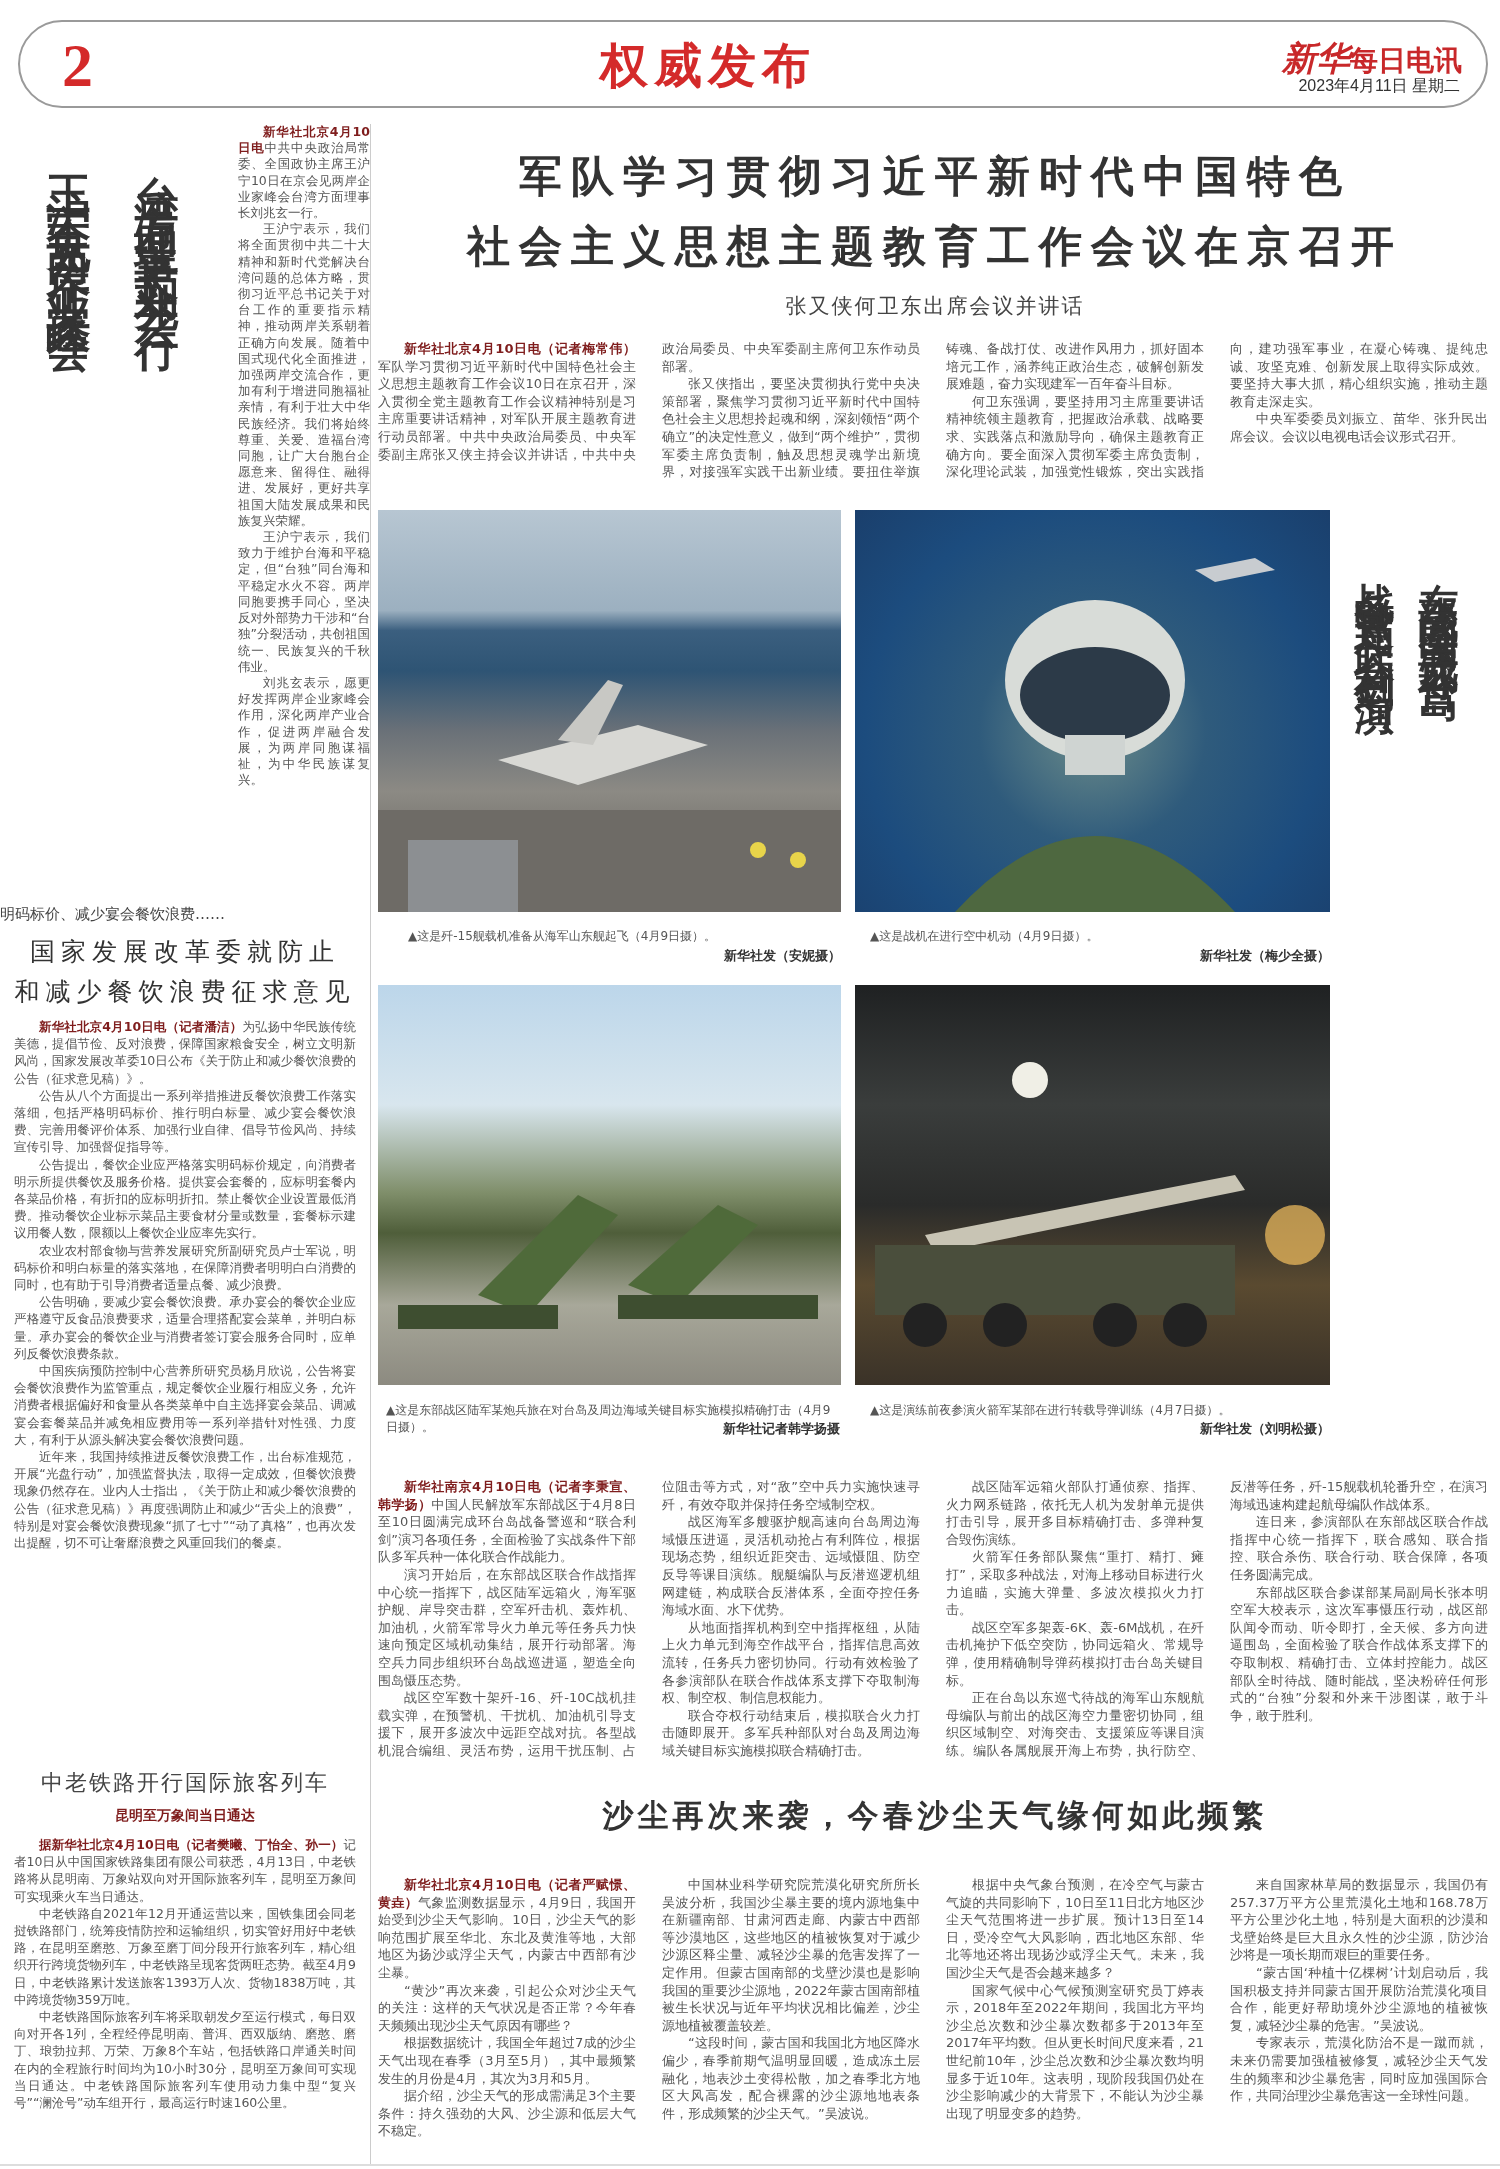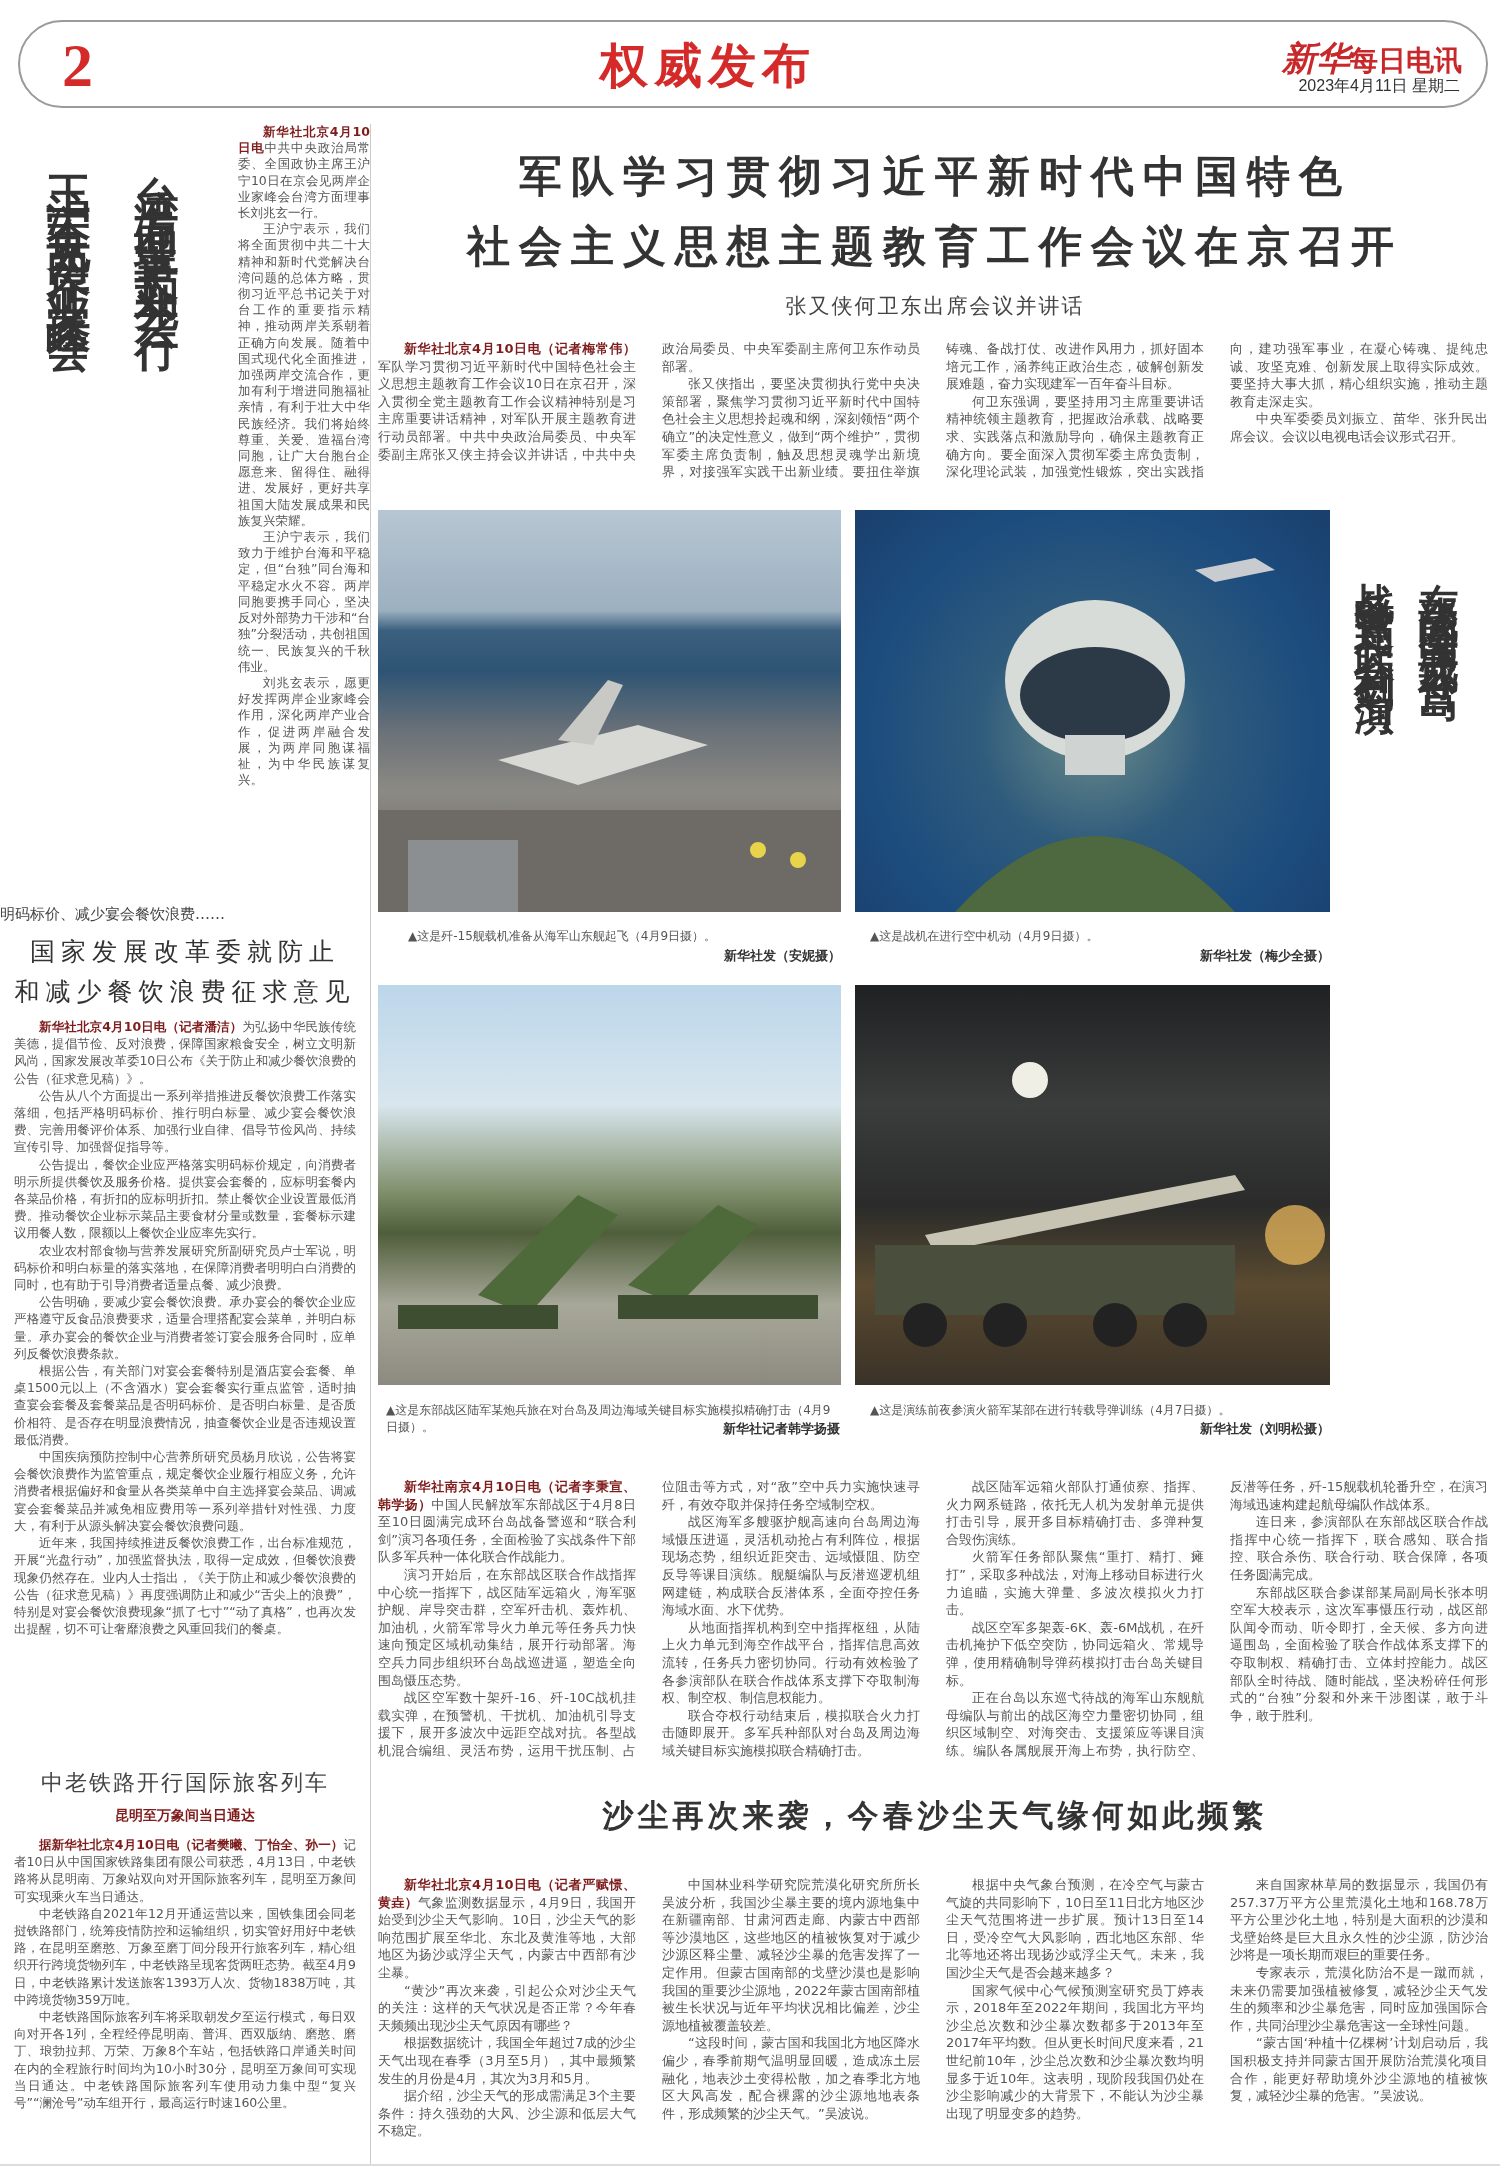--- a/index.html
+++ b/index.html
@@ -118,21 +118,20 @@
 
 <div class="abs" style="left:0;top:905px;width:370px;font-size:15px;color:#444;font-family:'DejaVu Sans',sans-serif">明码标价、减少宴会餐饮浪费……</div>
 <div class="abs" style="left:0;top:935px;width:370px;text-align:center;font-size:25px;color:#333;letter-spacing:6px;font-family:'DejaVu Serif',serif">国家发展改革委就防止</div>
 <div class="abs" style="left:0;top:975px;width:370px;text-align:center;font-size:25px;color:#333;letter-spacing:6px;font-family:'DejaVu Serif',serif">和减少餐饮浪费征求意见</div>
 <div class="abs body" style="left:14px;top:1018px;width:342px;font-size:12.5px;line-height:17.2px">
   <p><b>新华社北京4月10日电（记者潘洁）</b><span>为弘扬中华民族传统美德，提倡节俭、反对浪费，保障国家粮食安全，树立文明新风尚，国家发展改革委10日公布《关于防止和减少餐饮浪费的公告（征求意见稿）》。</span></p>
   <p>公告从八个方面提出一系列举措推进反餐饮浪费工作落实落细，包括严格明码标价、推行明白标量、减少宴会餐饮浪费、完善用餐评价体系、加强行业自律、倡导节俭风尚、持续宣传引导、加强督促指导等。</p>
   <p>公告提出，餐饮企业应严格落实明码标价规定，向消费者明示所提供餐饮及服务价格。提供宴会套餐的，应标明套餐内各菜品价格，有折扣的应标明折扣。禁止餐饮企业设置最低消费。推动餐饮企业标示菜品主要食材分量或数量，套餐标示建议用餐人数，限额以上餐饮企业应率先实行。</p>
   <p>农业农村部食物与营养发展研究所副研究员卢士军说，明码标价和明白标量的落实落地，在保障消费者明明白白消费的同时，也有助于引导消费者适量点餐、减少浪费。</p>
   <p>公告明确，要减少宴会餐饮浪费。承办宴会的餐饮企业应严格遵守反食品浪费要求，适量合理搭配宴会菜单，并明白标量。承办宴会的餐饮企业与消费者签订宴会服务合同时，应单列反餐饮浪费条款。</p>
-  <p>根据公告，有关部门对宴会套餐特别是酒店宴会套餐、单桌1500元以上（不含酒水）宴会套餐实行重点监管，适时抽查宴会套餐及套餐菜品是否明码标价、是否明白标量、是否质价相符、是否存在明显浪费情况，抽查餐饮企业是否违规设置最低消费。</p>
   <p>中国疾病预防控制中心营养所研究员杨月欣说，公告将宴会餐饮浪费作为监管重点，规定餐饮企业履行相应义务，允许消费者根据偏好和食量从各类菜单中自主选择宴会菜品、调减宴会套餐菜品并减免相应费用等一系列举措针对性强、力度大，有利于从源头解决宴会餐饮浪费问题。</p>
   <p>近年来，我国持续推进反餐饮浪费工作，出台标准规范，开展“光盘行动”，加强监督执法，取得一定成效，但餐饮浪费现象仍然存在。业内人士指出，《关于防止和减少餐饮浪费的公告（征求意见稿）》再度强调防止和减少“舌尖上的浪费”，特别是对宴会餐饮浪费现象“抓了七寸”“动了真格”，也再次发出提醒，切不可让奢靡浪费之风重回我们的餐桌。</p>
 </div>
 
 <div class="abs" style="left:0;top:1768px;width:370px;text-align:center;font-size:22px;color:#444;letter-spacing:2px;font-family:Liberation Sans, sans-serif">中老铁路开行国际旅客列车</div>
 <div class="abs" style="left:0;top:1807px;width:370px;text-align:center;font-size:14px;color:#7f1d1d;font-weight:bold;font-family:'DejaVu Sans',sans-serif">昆明至万象间当日通达</div>
 <div class="abs body" style="left:14px;top:1836px;width:342px;font-size:12.5px;line-height:17.2px">
   <p><b>据新华社北京4月10日电（记者樊曦、丁怡全、孙一）</b><span>记者10日从中国国家铁路集团有限公司获悉，4月13日，中老铁路将从昆明南、万象站双向对开国际旅客列车，昆明至万象间可实现乘火车当日通达。</span></p>
   <p>中老铁路自2021年12月开通运营以来，国铁集团会同老挝铁路部门，统筹疫情防控和运输组织，切实管好用好中老铁路，在昆明至磨憨、万象至磨丁间分段开行旅客列车，精心组织开行跨境货物列车，中老铁路呈现客货两旺态势。截至4月9日，中老铁路累计发送旅客1393万人次、货物1838万吨，其中跨境货物359万吨。</p>
   <p>中老铁路国际旅客列车将采取朝发夕至运行模式，每日双向对开各1列，全程经停昆明南、普洱、西双版纳、磨憨、磨丁、琅勃拉邦、万荣、万象8个车站，包括铁路口岸通关时间在内的全程旅行时间均为10小时30分，昆明至万象间可实现当日通达。中老铁路国际旅客列车使用动力集中型“复兴号”“澜沧号”动车组开行，最高运行时速160公里。</p>
@@ -142,18 +141,18 @@
 <div class="abs body" style="left:378px;top:1876px;width:1110px;column-count:4;column-gap:26px;height:285px">
   <p><b>新华社北京4月10日电（记者严赋憬、黄垚）</b><span>气象监测数据显示，4月9日，我国开始受到沙尘天气影响。10日，沙尘天气的影响范围扩展至华北、东北及黄淮等地，大部地区为扬沙或浮尘天气，内蒙古中西部有沙尘暴。</span></p>
   <p>“黄沙”再次来袭，引起公众对沙尘天气的关注：这样的天气状况是否正常？今年春天频频出现沙尘天气原因有哪些？</p>
   <p>根据数据统计，我国全年超过7成的沙尘天气出现在春季（3月至5月），其中最频繁发生的月份是4月，其次为3月和5月。</p>
   <p>据介绍，沙尘天气的形成需满足3个主要条件：持久强劲的大风、沙尘源和低层大气不稳定。</p>
   <p>中国林业科学研究院荒漠化研究所所长吴波分析，我国沙尘暴主要的境内源地集中在新疆南部、甘肃河西走廊、内蒙古中西部等沙漠地区，这些地区的植被恢复对于减少沙源区释尘量、减轻沙尘暴的危害发挥了一定作用。但蒙古国南部的戈壁沙漠也是影响我国的重要沙尘源地，2022年蒙古国南部植被生长状况与近年平均状况相比偏差，沙尘源地植被覆盖较差。</p>
   <p>“这段时间，蒙古国和我国北方地区降水偏少，春季前期气温明显回暖，造成冻土层融化，地表沙土变得松散，加之春季北方地区大风高发，配合裸露的沙尘源地地表条件，形成频繁的沙尘天气。”吴波说。</p>
   <p>根据中央气象台预测，在冷空气与蒙古气旋的共同影响下，10日至11日北方地区沙尘天气范围将进一步扩展。预计13日至14日，受冷空气大风影响，西北地区东部、华北等地还将出现扬沙或浮尘天气。未来，我国沙尘天气是否会越来越多？</p>
   <p>国家气候中心气候预测室研究员丁婷表示，2018年至2022年期间，我国北方平均沙尘总次数和沙尘暴次数都多于2013年至2017年平均数。但从更长时间尺度来看，21世纪前10年，沙尘总次数和沙尘暴次数均明显多于近10年。这表明，现阶段我国仍处在沙尘影响减少的大背景下，不能认为沙尘暴出现了明显变多的趋势。</p>
   <p>来自国家林草局的数据显示，我国仍有257.37万平方公里荒漠化土地和168.78万平方公里沙化土地，特别是大面积的沙漠和戈壁始终是巨大且永久性的沙尘源，防沙治沙将是一项长期而艰巨的重要任务。</p>
+  <p>“蒙古国‘种植十亿棵树’计划启动后，我国积极支持并同蒙古国开展防治荒漠化项目合作，能更好帮助境外沙尘源地的植被恢复，减轻沙尘暴的危害。”吴波说。</p>
   <p>专家表示，荒漠化防治不是一蹴而就，未来仍需要加强植被修复，减轻沙尘天气发生的频率和沙尘暴危害，同时应加强国际合作，共同治理沙尘暴危害这一全球性问题。</p>
-  <p>“蒙古国‘种植十亿棵树’计划启动后，我国积极支持并同蒙古国开展防治荒漠化项目合作，能更好帮助境外沙尘源地的植被恢复，减轻沙尘暴的危害。”吴波说。</p>
 </div>
 
 <div class="abs rule-v" style="left:370px;top:124px;height:2040px"></div>
 <div class="abs" style="left:0;top:2164px;width:1500px;height:2px;background:#ddd"></div>
 
 </body></html>

